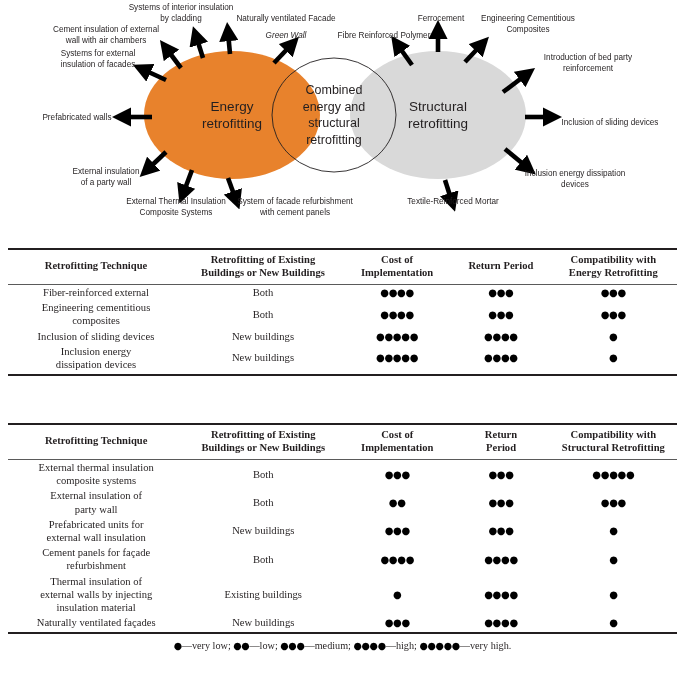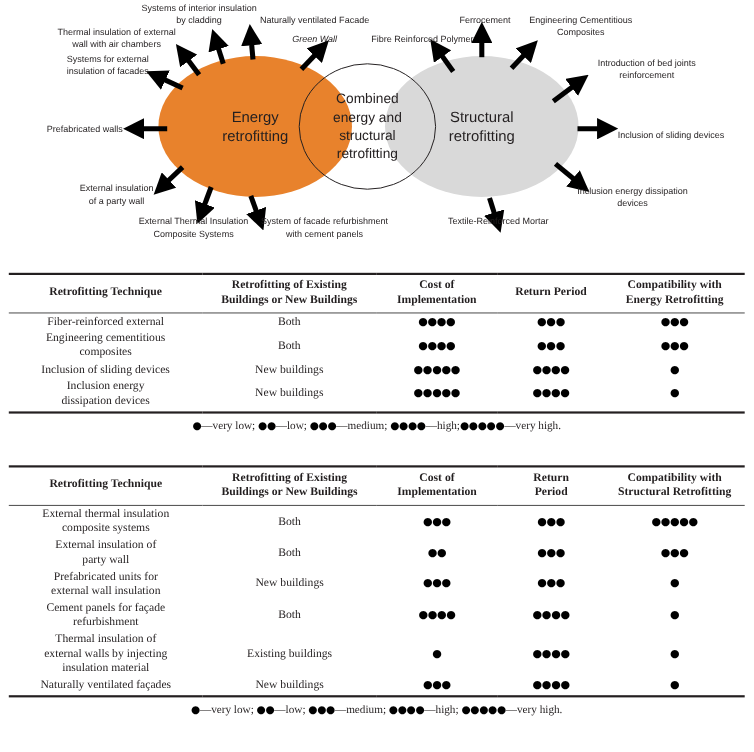--- a/index.html
+++ b/index.html
@@ -158,39 +158,39 @@
 retrofitting</div>
   <div class="circle-caption" style="left:378px; top:98px; width:120px;">Structural
 retrofitting</div>
   <div class="center-caption" style="left:282px; top:82px; width:104px;">Combined
 energy and
 structural
 retrofitting</div>
 
   <div class="venn-label" style="left:118px; top:2px; width:126px;">Systems of interior insulation
 by cladding</div>
-  <div class="venn-label" style="left:40px; top:24px; width:132px;">Thermal insulation of external
+  <div class="venn-label" style="left:40px; top:24px; width:132px;">Cement insulation of external
 wall with air chambers</div>
   <div class="venn-label" style="left:40px; top:48px; width:116px;">Systems for external
 insulation of facades</div>
   <div class="venn-label" style="left:34px; top:112px; width:86px;">Prefabricated walls</div>
   <div class="venn-label" style="left:58px; top:166px; width:96px;">External insulation
 of a party wall</div>
   <div class="venn-label" style="left:112px; top:196px; width:128px;">External Thermal Insulation
 Composite Systems</div>
   <div class="venn-label" style="left:228px; top:196px; width:134px;">System of facade refurbishment
 with cement panels</div>
   <div class="venn-label" style="left:222px; top:13px; width:128px;">Naturally ventilated Facade</div>
   <div class="venn-label" style="left:255px; top:30px; width:62px;font-style:italic;">Green Wall</div>
 
   <div class="venn-label" style="left:328px; top:30px; width:112px;">Fibre Reinforced Polymer</div>
   <div class="venn-label" style="left:408px; top:13px; width:66px;">Ferrocement</div>
   <div class="venn-label" style="left:466px; top:13px; width:124px;">Engineering Cementitious
 Composites</div>
-  <div class="venn-label" style="left:524px; top:52px; width:128px;">Introduction of bed joints
+  <div class="venn-label" style="left:524px; top:52px; width:128px;">Introduction of bed party
 reinforcement</div>
   <div class="venn-label" style="left:546px; top:117px; width:128px;">Inclusion of sliding devices</div>
   <div class="venn-label" style="left:512px; top:168px; width:126px;">Inclusion energy dissipation
 devices</div>
   <div class="venn-label" style="left:392px; top:196px; width:122px;">Textile-Reinforced Mortar</div>
 </div>
 
 <div class="tbl-wrap" style="top:248px;">
   <table class="dtable">
     <thead>
@@ -231,23 +231,20 @@
       <tr>
         <td class="c-tech" style="white-space:pre-line;">Inclusion energy
 dissipation devices</td>
         <td class="c-type">New buildings</td>
         <td class="c-cost dots">●●●●●</td>
         <td class="c-ret dots">●●●●</td>
         <td class="c-comp dots">●</td>
       </tr>
     </tbody>
   </table>
-  <div class="legend">
-    <span class="dots">●</span><span>—very low; </span><span class="dots">●●</span><span>—low; </span><span class="dots">●●●</span><span>—medium; </span><span class="dots">●●●●</span><span>—high;</span><span class="dots">●●●●●</span><span>—very high.</span>
-  </div>
 </div>
 
 <div class="tbl-wrap" style="top:423px;">
   <table class="dtable">
     <thead>
       <tr class="hdr-row">
         <th class="c-tech" style="white-space:pre-line;">Retrofitting Technique</th>
         <th class="c-type" style="white-space:pre-line;">Retrofitting of Existing
 Buildings or New Buildings</th>
         <th class="c-cost" style="white-space:pre-line;">Cost of

